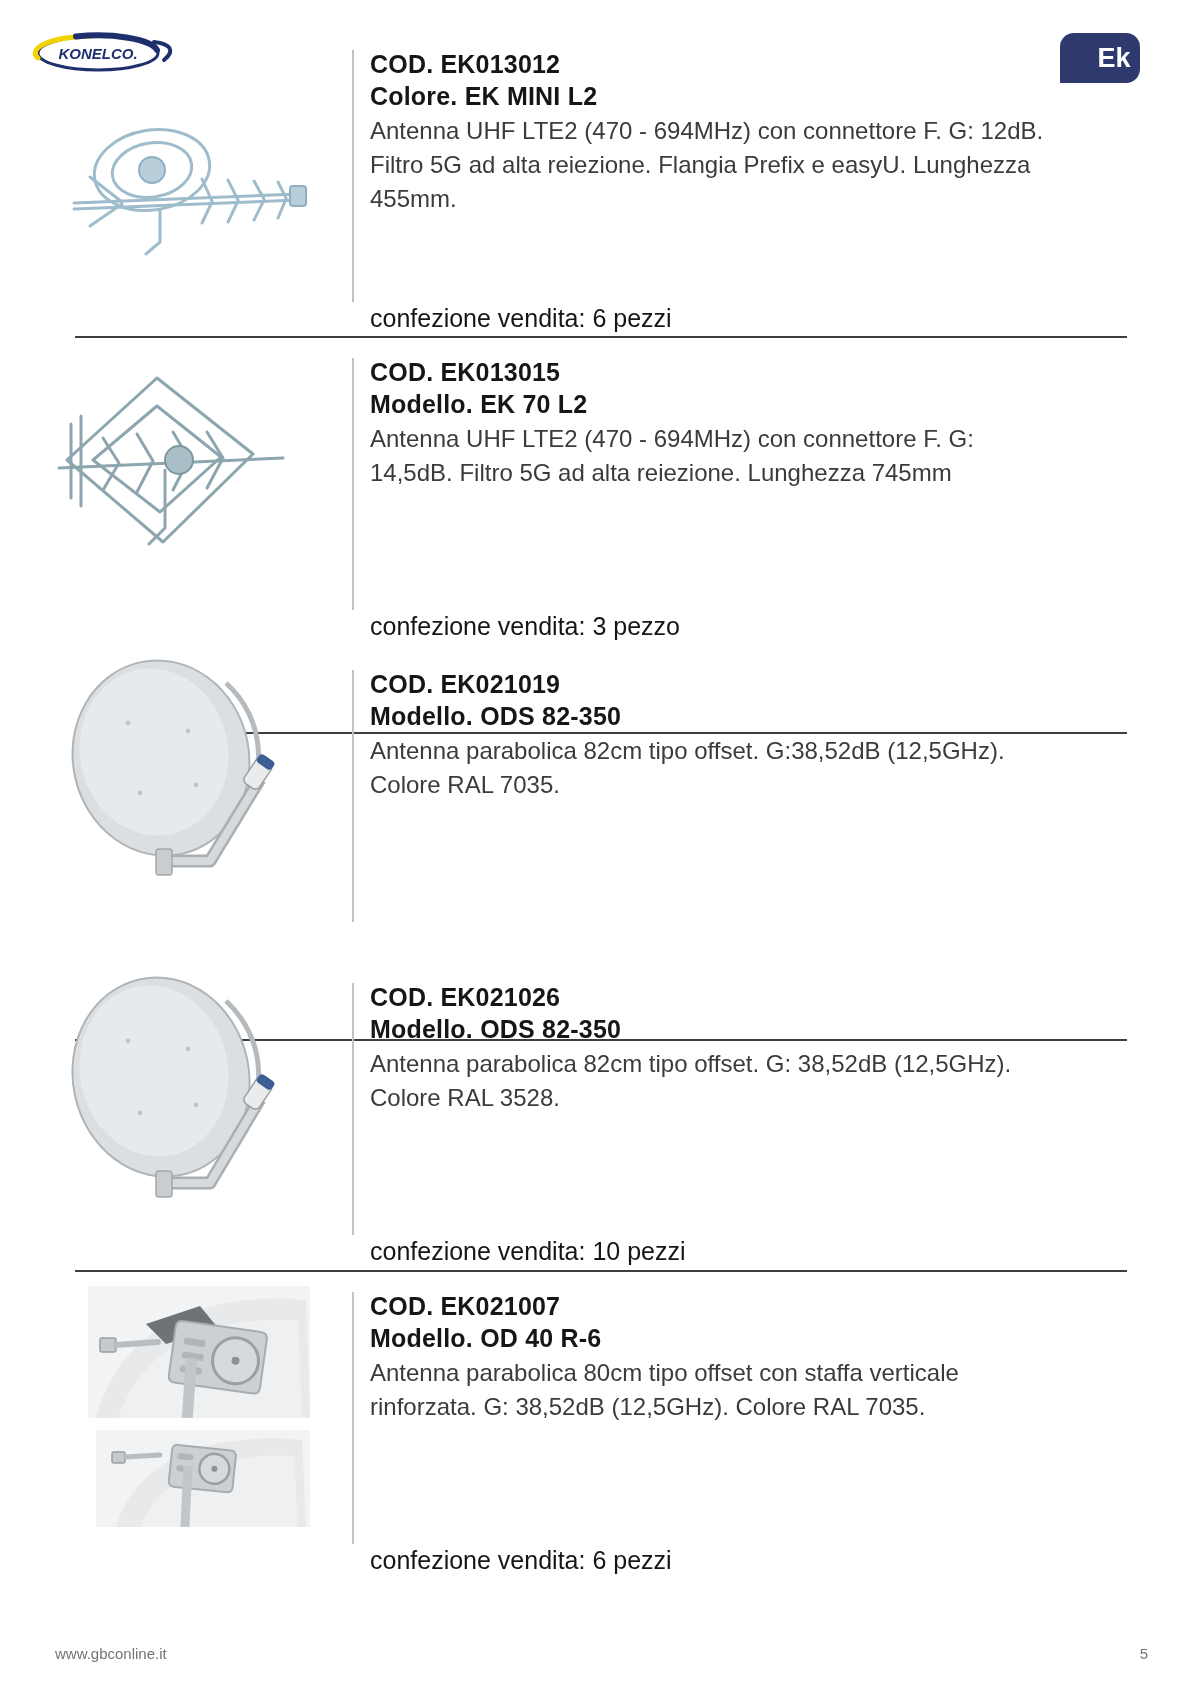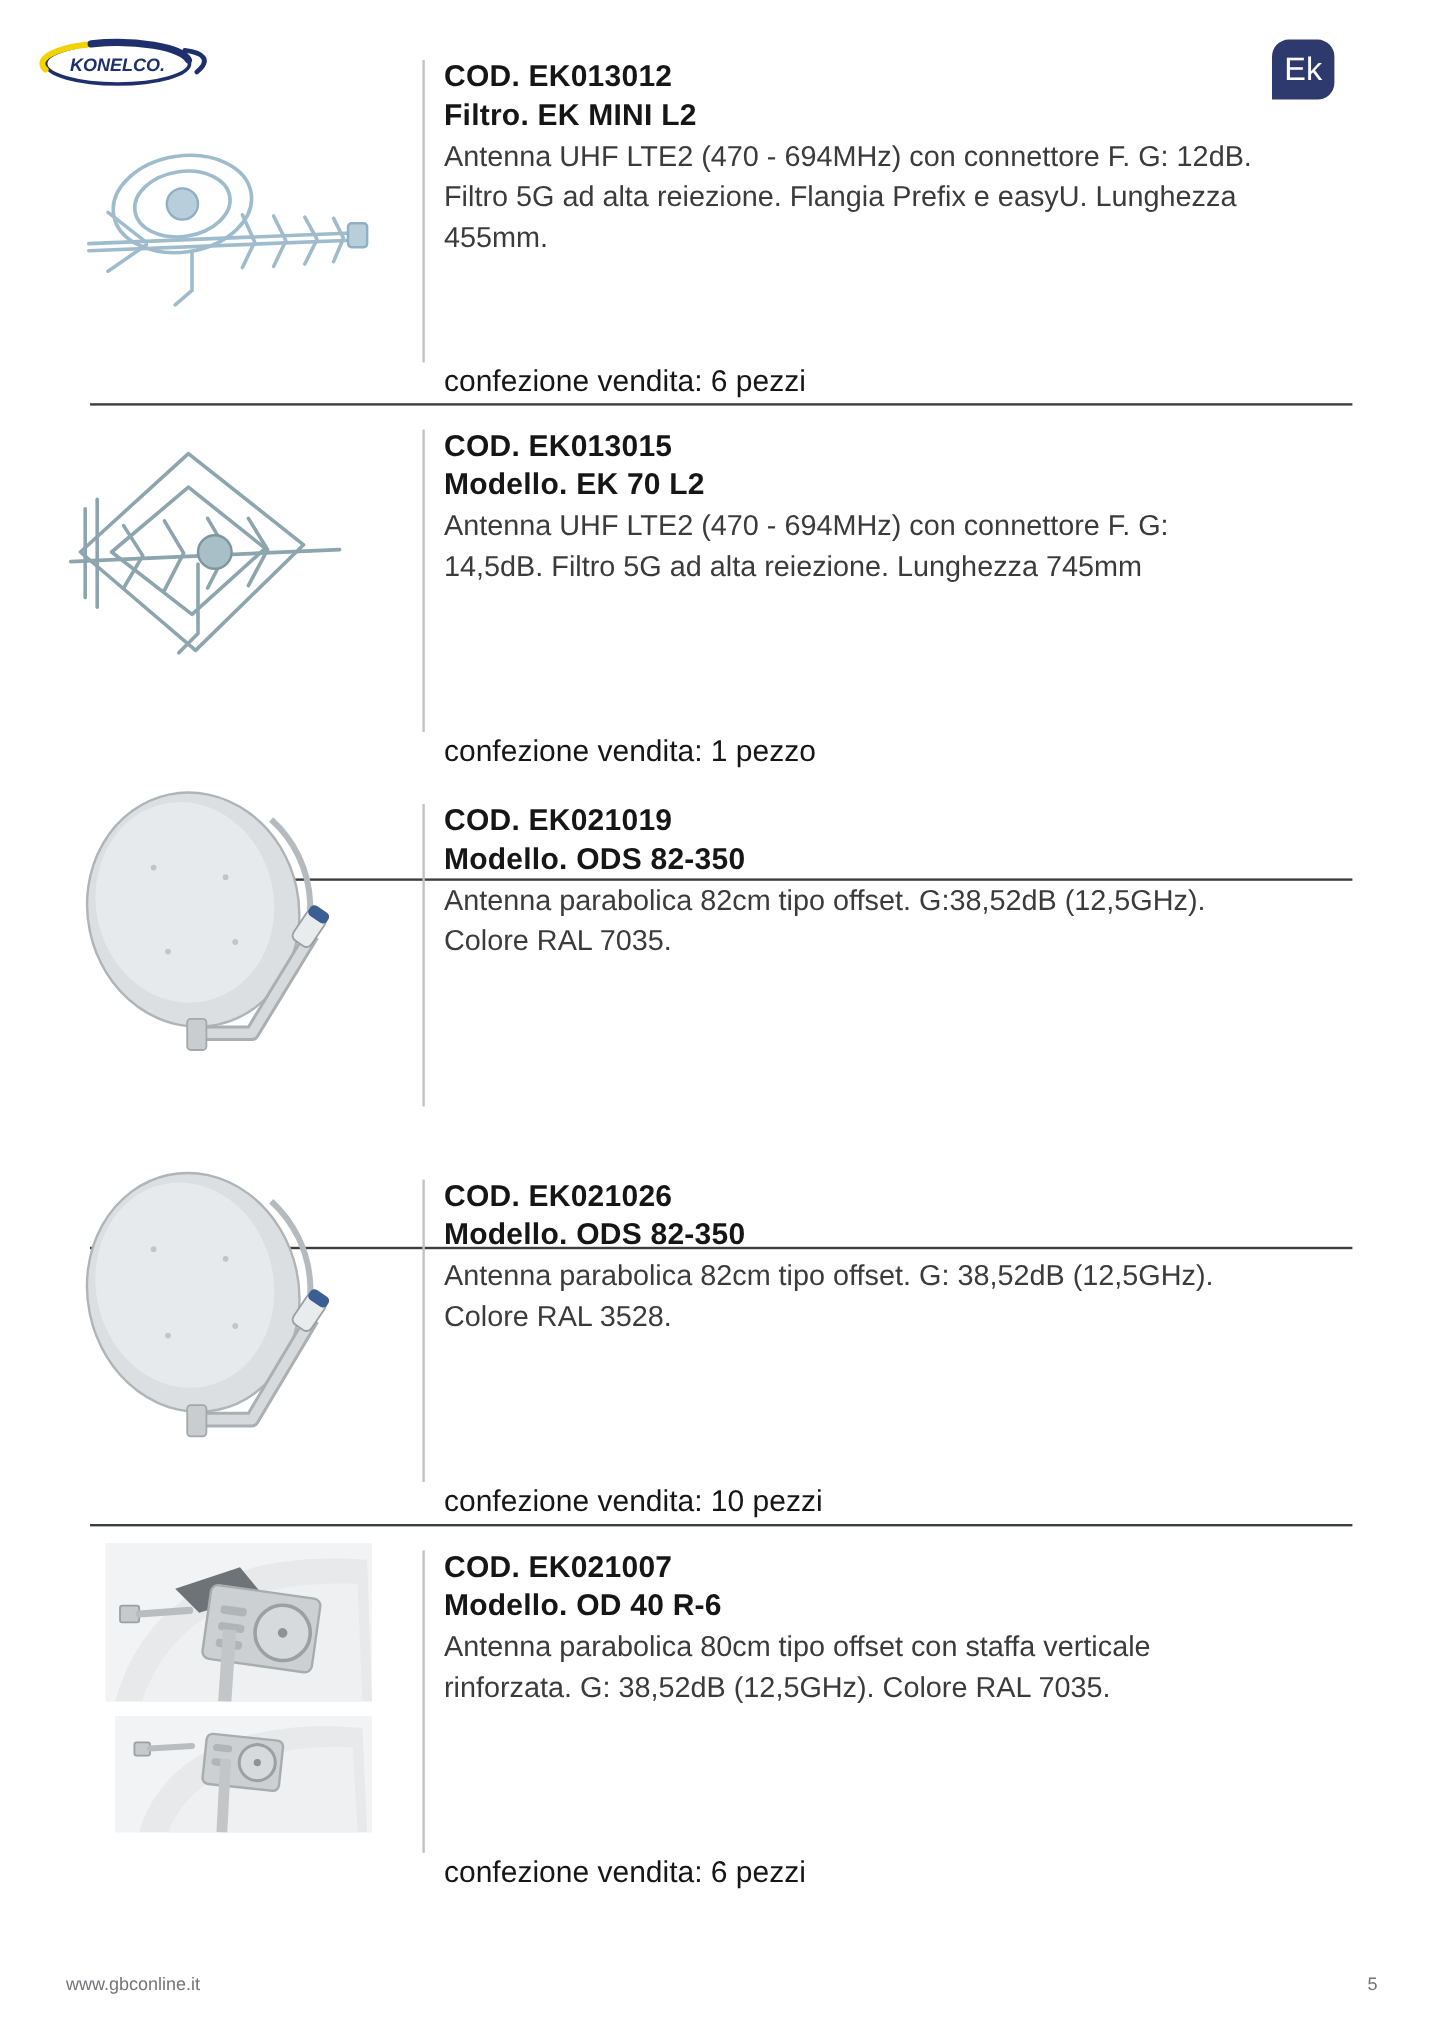--- a/index.html
+++ b/index.html
@@ -3,23 +3,23 @@
 <meta charset="utf-8">
 <style>
   html,body{margin:0;padding:0;background:#ffffff;}
   body{width:1200px;height:1696px;position:relative;overflow:hidden;
        font-family:"Liberation Sans", sans-serif;color:#1b1b1b;}
   .page{position:absolute;inset:0;background:#ffffff;}
 
   
   .logo{position:absolute;left:26px;top:28px;width:150px;height:50px;}
   .badge{position:absolute;left:1060px;top:33px;width:52px;height:50px;
-         background:#2e3a6d;color:#ffffff;font-weight:normal;font-size:27px;
+         background:#2e3a6d;color:#ffffff;font-weight:bold;font-size:27px;
          display:flex;align-items:center;justify-content:center;
-         border-radius:14px 14px 14px 0;}
+         border-radius:14px 14px 14px 0;padding-left:28px;}
 
   
   .catalog{position:absolute;left:0;top:0;width:1200px;}
   .product-row{position:absolute;left:0;width:1200px;}
   .img-wrap{position:absolute;}
   .vrule{position:absolute;left:352px;top:20px;width:2px;height:252px;background:#c3c3c3;}
   .text-col{position:absolute;left:370px;top:18px;width:692px;}
   .cod{font-weight:bold;font-size:25px;line-height:32px;color:#161616;letter-spacing:.2px;}
   .model{font-weight:bold;font-size:25px;line-height:32px;color:#161616;letter-spacing:.2px;}
   .desc{margin:2px 0 0 0;font-size:24px;line-height:34px;color:#3b3b3b;}
@@ -71,21 +71,21 @@
               <path d="M218,136 L226,117"></path>
             <path d="M100,128 L100,160 L86,172"></path>
           </g>
           <circle cx="92" cy="88" r="13" fill="#b9cedb" stroke="#8fb0c4" stroke-width="2"></circle>
           <rect x="230" y="104" width="16" height="20" rx="3" fill="#b9cedb" stroke="#8fb0c4" stroke-width="2"></rect>
         </svg>
       </div>
       <div class="vrule"></div>
       <div class="text-col">
         <div class="cod">COD. EK013012</div>
-        <div class="model">Filtro. EK MINI L2</div>
+        <div class="model">Colore. EK MINI L2</div>
         <p class="desc">Antenna UHF LTE2 (470 - 694MHz) con connettore F. G: 12dB. Filtro 5G ad alta reiezione. Flangia Prefix e easyU. Lunghezza 455mm.</p>
       </div>
       <div class="pack">confezione vendita: 6 pezzi</div>
       <div class="hdivider"></div>
     </section>
 
     <section class="product-row" style="top:338px;height:396px;">
       <div class="img-wrap" style="left:45px;top:20px;width:255px;height:205px;">
         <svg viewBox="0 0 255 205" width="255" height="205">
           <g stroke="#8ca5ae" stroke-width="3" fill="none" stroke-linecap="round" stroke-linejoin="round">
@@ -102,21 +102,21 @@
           </g>
           <circle cx="134" cy="102" r="14" fill="#a9bfc7" stroke="#7d969f" stroke-width="2"></circle>
         </svg>
       </div>
       <div class="vrule"></div>
       <div class="text-col">
         <div class="cod">COD. EK013015</div>
         <div class="model">Modello. EK 70 L2</div>
         <p class="desc">Antenna UHF LTE2 (470 - 694MHz) con connettore F. G: 14,5dB. Filtro 5G ad alta reiezione. Lunghezza 745mm</p>
       </div>
-      <div class="pack">confezione vendita: 1 pezzo</div>
+      <div class="pack">confezione vendita: 3 pezzo</div>
       <div class="hdivider"></div>
     </section>
 
     <section class="product-row" style="top:650px;height:391px;">
       <div class="img-wrap" style="left:48px;top:3px;width:272px;height:235px;">
         <svg viewBox="0 0 272 235" width="272" height="235">
           <ellipse cx="113" cy="105" rx="88" ry="98" transform="rotate(-12 113 105)" fill="#dcdfe2" stroke="#aeb4b8" stroke-width="2"></ellipse>
           <ellipse cx="106" cy="99" rx="74" ry="84" transform="rotate(-12 106 99)" fill="#e7eaec"></ellipse>
           <path d="M178,30 A98,98 0 0 1 182,172" fill="none" stroke="#b4babe" stroke-width="5"></path>
           <circle cx="80" cy="70" r="2.4" fill="#c0c5c8"></circle>

